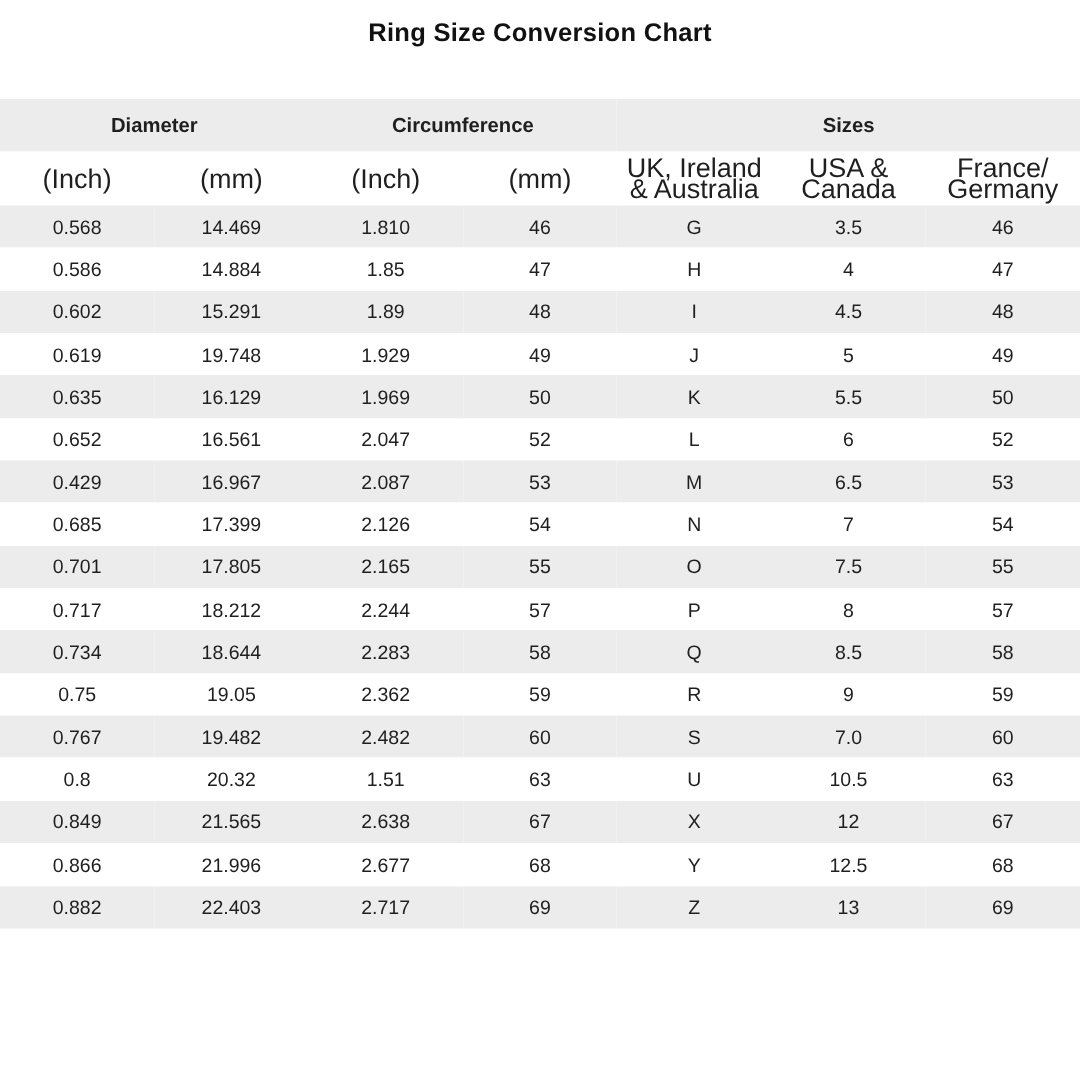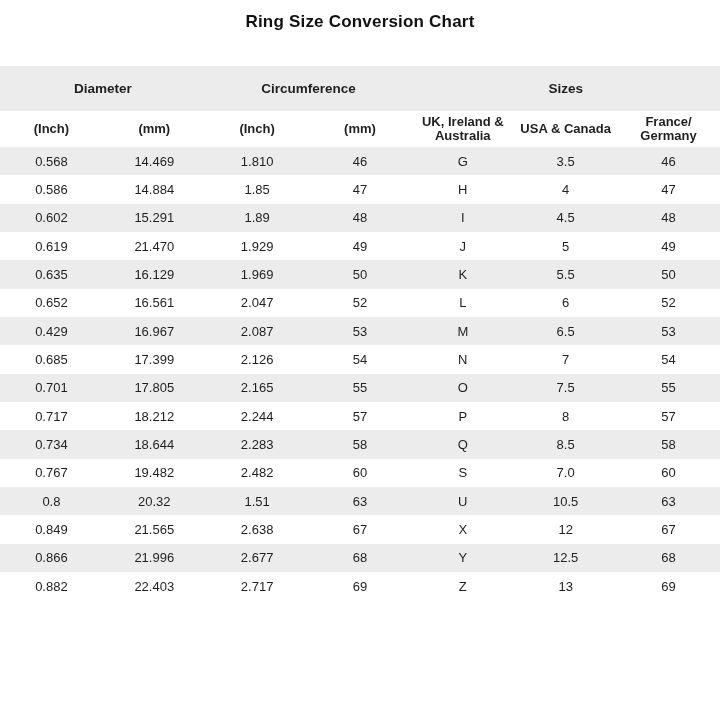--- a/index.html
+++ b/index.html
@@ -28,33 +28,33 @@
     border-collapse: collapse;
     table-layout: fixed;
     text-align: center;
   }
   table.ring-table th, table.ring-table td {
     padding: 0;
     vertical-align: middle;
   }
   tr.group-row {
     background: #ececec;
-    height: 45px;
+    height: 35px;
   }
   tr.group-row th {
     font-size: 13.5px;
     font-weight: 700;
   }
   tr.cols-row {
     background: #ffffff;
     height: 36px;
   }
   tr.cols-row th {
-    font-weight: 700;
-    font-size: 13px;
+    font-weight: 400;
+    font-size: 18px;
     line-height: 14px;
   }
   tbody td {
     height: 28.35px;
     font-size: 13px;
   }
   tbody tr:nth-child(odd) {
     background: #ececec;
   }
   tbody tr:nth-child(even) {
@@ -106,21 +106,21 @@
         <td>0.602</td>
         <td>15.291</td>
         <td>1.89</td>
         <td>48</td>
         <td>I</td>
         <td>4.5</td>
         <td>48</td>
       </tr>
       <tr>
         <td>0.619</td>
-        <td>21.470</td>
+        <td>19.748</td>
         <td>1.929</td>
         <td>49</td>
         <td>J</td>
         <td>5</td>
         <td>49</td>
       </tr>
       <tr>
         <td>0.635</td>
         <td>16.129</td>
         <td>1.969</td>
@@ -177,20 +177,29 @@
       <tr>
         <td>0.734</td>
         <td>18.644</td>
         <td>2.283</td>
         <td>58</td>
         <td>Q</td>
         <td>8.5</td>
         <td>58</td>
       </tr>
       <tr>
+        <td>0.75</td>
+        <td>19.05</td>
+        <td>2.362</td>
+        <td>59</td>
+        <td>R</td>
+        <td>9</td>
+        <td>59</td>
+      </tr>
+      <tr>
         <td>0.767</td>
         <td>19.482</td>
         <td>2.482</td>
         <td>60</td>
         <td>S</td>
         <td>7.0</td>
         <td>60</td>
       </tr>
       <tr>
         <td>0.8</td>

